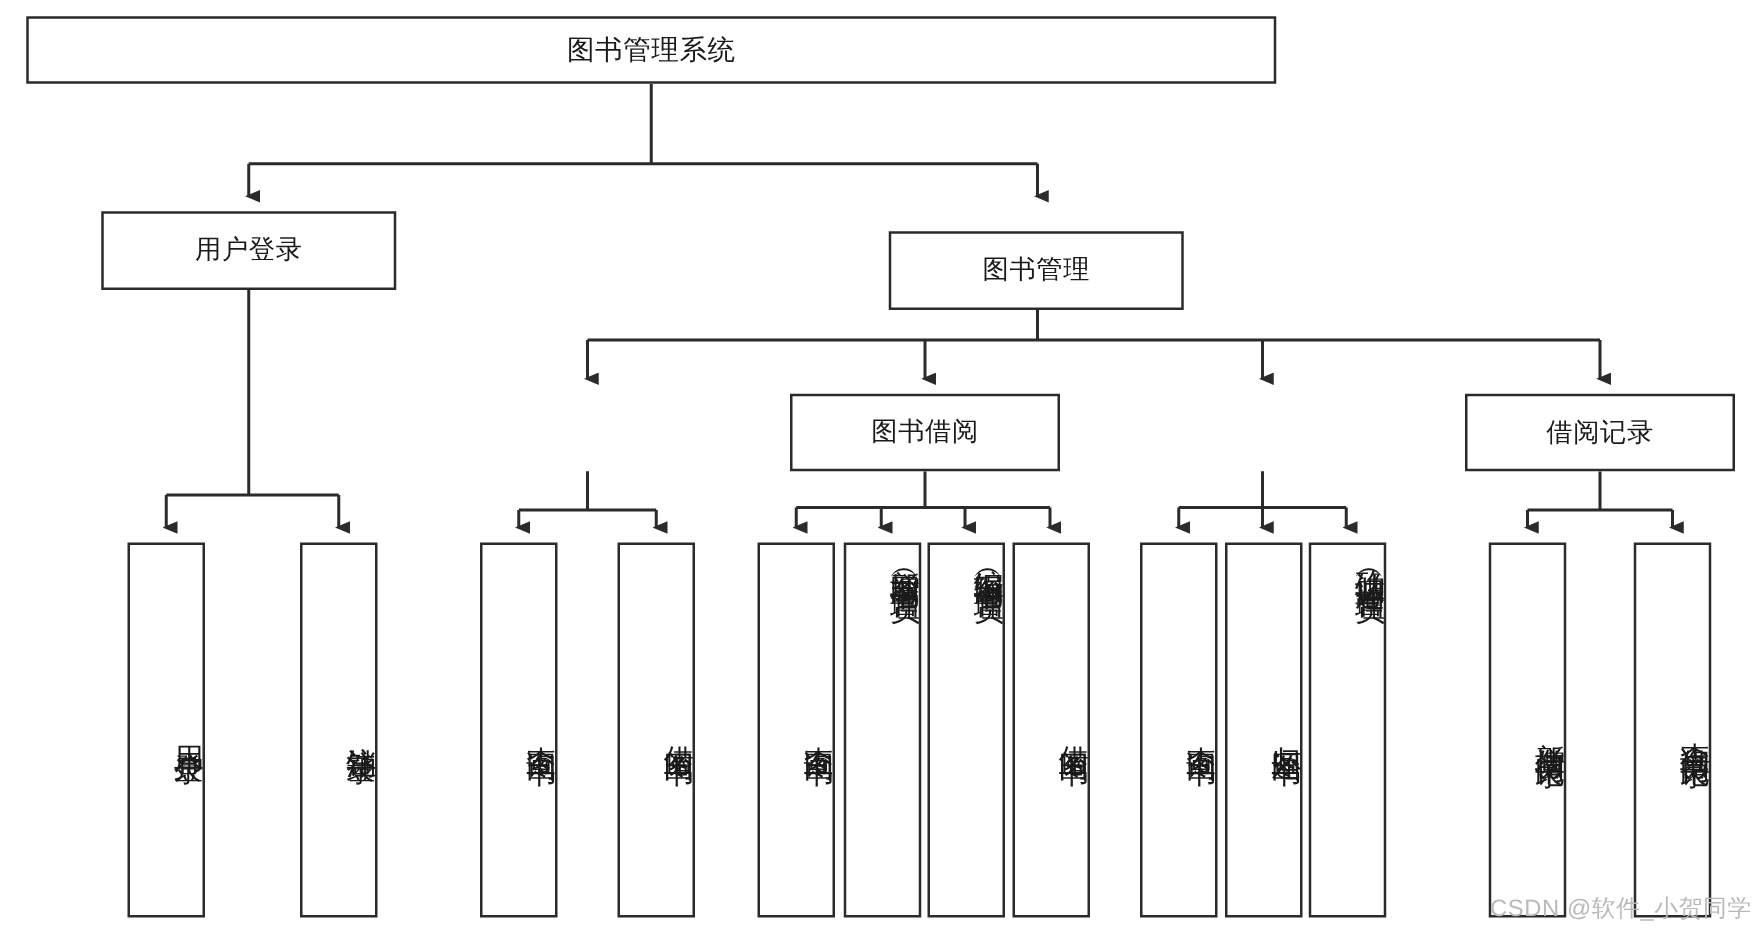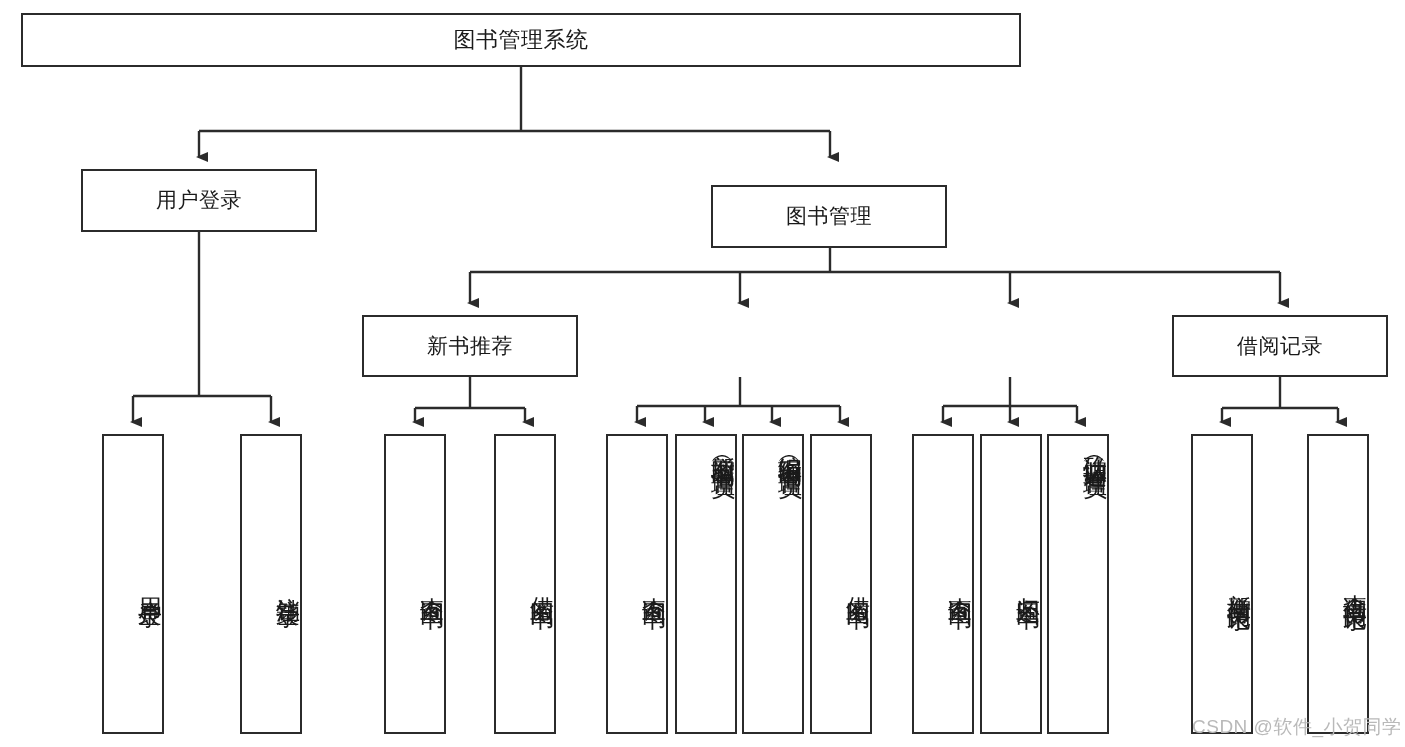--- a/index.html
+++ b/index.html
@@ -139,22 +139,22 @@
     <span class="label">图书管理系统</span>
   </div>
 
   <div class="node horiz" style="left:81px; top:169px; width:236px; height:63px;">
     <span class="label">用户登录</span>
   </div>
   <div class="node horiz" style="left:711px; top:169px; width:236px; height:63px;margin-top:16px;">
     <span class="label">图书管理</span>
   </div>
 
-  <div class="node horiz" style="left:362px; top:315px; width:216px; height:62px;">
-    <span class="label">新书推荐</span>
+  <div class="node horiz" style="left:632px; top:315px; width:216px; height:62px;">
+    <span class="label">图书借阅</span>
   </div>
   <div class="node horiz" style="left:1172px; top:315px; width:216px; height:62px;font-family:Liberation Serif, serif;">
     <span class="label">借阅记录</span>
   </div>
 
   <div class="node vert mid" style="left:102px; top:434px; width:62px; height:300px;">
     <span class="label">用户登录</span>
   </div>
   <div class="node vert mid" style="left:240px; top:434px; width:62px; height:300px;">
     <span class="label">注销登录</span>

